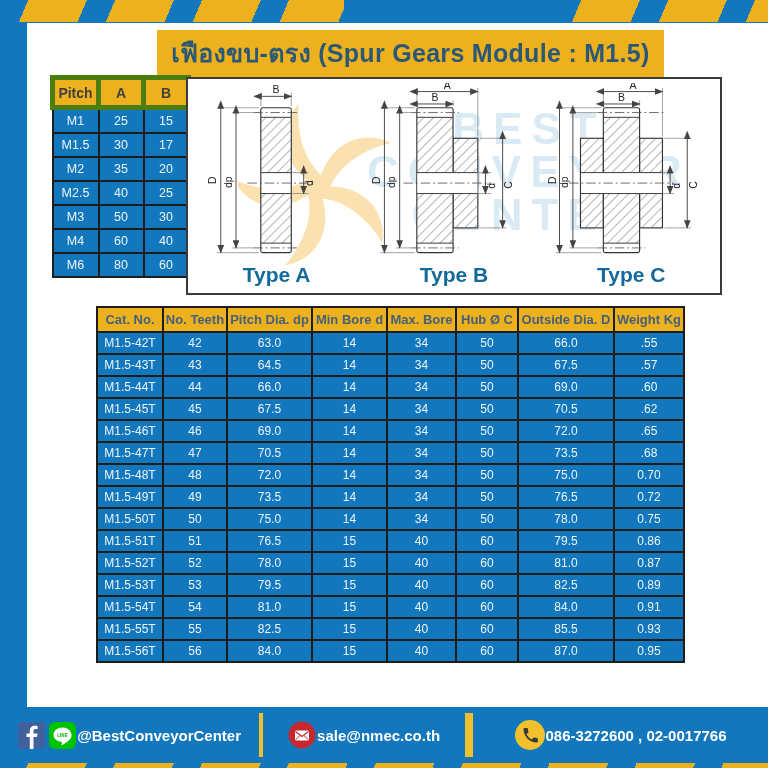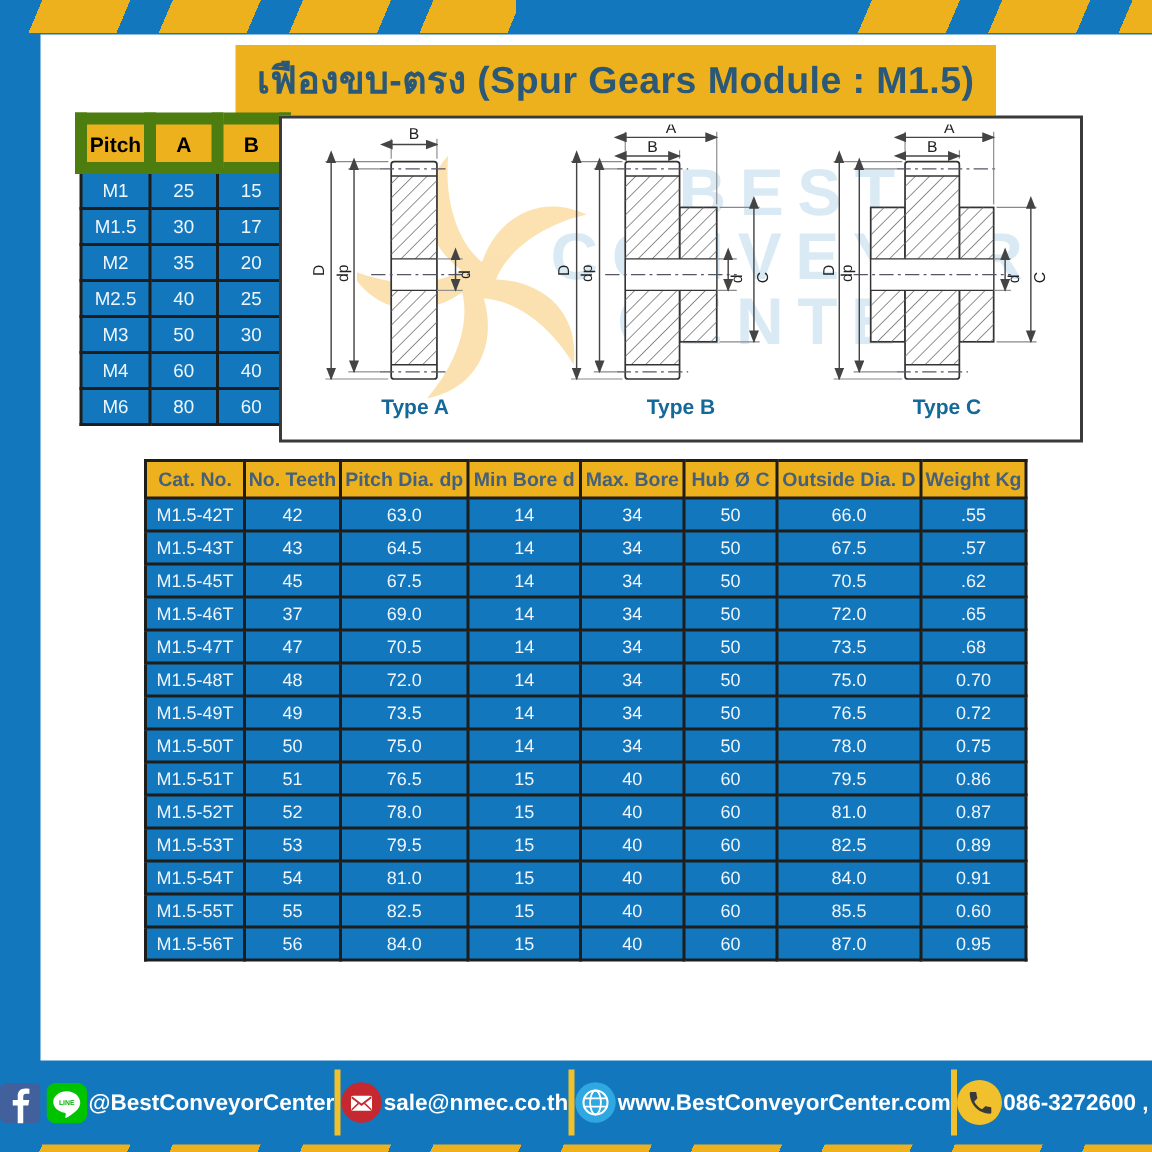--- a/index.html
+++ b/index.html
@@ -19,35 +19,35 @@
   
   .page{position:absolute;left:27px;top:23px;width:767px;height:684px;background:#ffffff;}
 
   .title-row{text-align:center;padding-top:7px;}
   .title-badge{display:inline-block;background:#eeb11e;color:#2b5876;
     font-size:25px;font-weight:bold;padding:3px 14px 5px;letter-spacing:.3px;}
 
   
   table{border-collapse:collapse;}
   .pitch-table{position:absolute;left:23px;top:52px;width:136px;table-layout:fixed;}
-  .pitch-table th{background:#eeb11e;color:#000000;font-size:14px;font-weight:bold;
-    height:23px;border:8px solid #4d7c0f;}
+  .pitch-table th{background:#eeb11e;color:#404040;font-size:14px;font-weight:bold;
+    height:23px;border:5px solid #4d7c0f;}
   .pitch-table td{background:#1377bd;color:#eef5fc;font-size:12.5px;text-align:center;
     height:20px;border:2px solid #1d1d1b;}
 
   
   .diagram-panel{position:absolute;left:159px;top:54px;width:536px;height:218px;
     border:2px solid #3a3a3a;background:#fff;box-sizing:border-box;overflow:hidden;}
   .watermark{position:absolute;inset:0;pointer-events:none;}
   .watermark-text{position:absolute;left:150px;right:0;top:28px;text-align:center;
     color:rgba(35,130,195,0.17);font-weight:bold;font-size:44px;line-height:.98;letter-spacing:9px;}
   .watermark-swirl{position:absolute;left:50px;top:8px;opacity:.35;}
   .diagrams{position:absolute;inset:0;display:flex;}
   .diagram{flex:1;display:flex;flex-direction:column;align-items:center;justify-content:flex-start;padding-top:4px;}
-  .type-label{font-size:14px;font-weight:bold;color:#14699b;margin-top:-3px;}
+  .type-label{font-size:21px;font-weight:bold;color:#14699b;margin-top:-3px;}
   .outline{stroke:#333;stroke-width:1.2;fill:#fff;}
   .inner{stroke:#333;stroke-width:1;}
   .dim{stroke:#444;stroke-width:1;fill:none;}
   .ext{stroke:#888;stroke-width:.8;}
   .cl{stroke:#556;stroke-width:.9;stroke-dasharray:10 3 2 3;}
   .dimtext{font-size:11px;fill:#222;}
 
   
   .main-table{position:absolute;left:69px;top:283px;width:587px;table-layout:fixed;}
   .main-table th{background:#eeb11e;color:#44607a;font-size:13px;font-weight:bold;
@@ -343,32 +343,42 @@
           <td>M1.5-43T</td>
           <td>43</td>
           <td>64.5</td>
           <td>14</td>
           <td>34</td>
           <td>50</td>
           <td>67.5</td>
           <td>.57</td>
         </tr>
         <tr>
+          <td>M1.5-44T</td>
+          <td>44</td>
+          <td>66.0</td>
+          <td>14</td>
+          <td>34</td>
+          <td>50</td>
+          <td>69.0</td>
+          <td>.60</td>
+        </tr>
+        <tr>
           <td>M1.5-45T</td>
           <td>45</td>
           <td>67.5</td>
           <td>14</td>
           <td>34</td>
           <td>50</td>
           <td>70.5</td>
           <td>.62</td>
         </tr>
         <tr>
           <td>M1.5-46T</td>
-          <td>37</td>
+          <td>46</td>
           <td>69.0</td>
           <td>14</td>
           <td>34</td>
           <td>50</td>
           <td>72.0</td>
           <td>.65</td>
         </tr>
         <tr>
           <td>M1.5-47T</td>
           <td>47</td>
@@ -450,21 +460,21 @@
           <td>0.91</td>
         </tr>
         <tr>
           <td>M1.5-55T</td>
           <td>55</td>
           <td>82.5</td>
           <td>15</td>
           <td>40</td>
           <td>60</td>
           <td>85.5</td>
-          <td>0.60</td>
+          <td>0.93</td>
         </tr>
         <tr>
           <td>M1.5-56T</td>
           <td>56</td>
           <td>84.0</td>
           <td>15</td>
           <td>40</td>
           <td>60</td>
           <td>87.0</td>
           <td>0.95</td>
@@ -493,30 +503,20 @@
   <div class="footer-sec" style="flex:141">
     <svg width="28" height="28" viewBox="0 0 28 28">
       <circle cx="14" cy="14" r="13.5" fill="#c5282f"></circle>
       <rect x="7" y="9.5" width="14" height="10" rx="1.2" fill="#fff"></rect>
       <path d="M7.5 10.5 L14 15.5 L20.5 10.5" fill="none" stroke="#c5282f" stroke-width="1.3"></path>
       <path d="M7.5 18.8 L12 14.6 M20.5 18.8 L16 14.6" fill="none" stroke="#c5282f" stroke-width="1"></path>
     </svg>
     <div class="footer-label">sale@nmec.co.th</div>
   </div>
   <div class="divider"></div>
-  <div class="footer-sec" style="flex:240">
-    <svg width="28" height="28" viewBox="0 0 28 28">
-      <circle cx="14" cy="14" r="13.5" fill="#2fa7e0"></circle>
-      <circle cx="14" cy="14" r="8" fill="none" stroke="#fff" stroke-width="1.4"></circle>
-      <ellipse cx="14" cy="14" rx="3.6" ry="8" fill="none" stroke="#fff" stroke-width="1.2"></ellipse>
-      <line x1="6" y1="11.3" x2="22" y2="11.3" stroke="#fff" stroke-width="1.2"></line>
-      <line x1="6" y1="16.7" x2="22" y2="16.7" stroke="#fff" stroke-width="1.2"></line>
-    </svg>
-    <div class="footer-label">www.BestConveyorCenter.com</div>
-  </div>
   <div class="divider"></div>
   <div class="footer-sec" style="flex:206">
     <svg width="30" height="30" viewBox="0 0 24 24">
       <circle cx="12" cy="12" r="12" fill="#f0c12c"></circle>
       <path d="M9.2 11.4 c.9 1.8 2.4 3.3 4.2 4.2 l1.4-1.4 c.2-.2.45-.25.65-.15 .7.25 1.45.4 2.2.4 .35 0 .65.3.65.65 v2.25 c0 .35-.3.65-.65.65 C11.7 18 6.8 13.1 6.8 7.1 c0-.35.3-.65.65-.65 h2.3 c.35 0 .65.3.65.65 0 .75.15 1.5.4 2.2 .08.2.03.45-.15.65 Z" fill="#3a3a3a"></path>
     </svg>
     <div class="footer-label">086-3272600 , 02-0017766</div>
   </div>
 </div>
 

